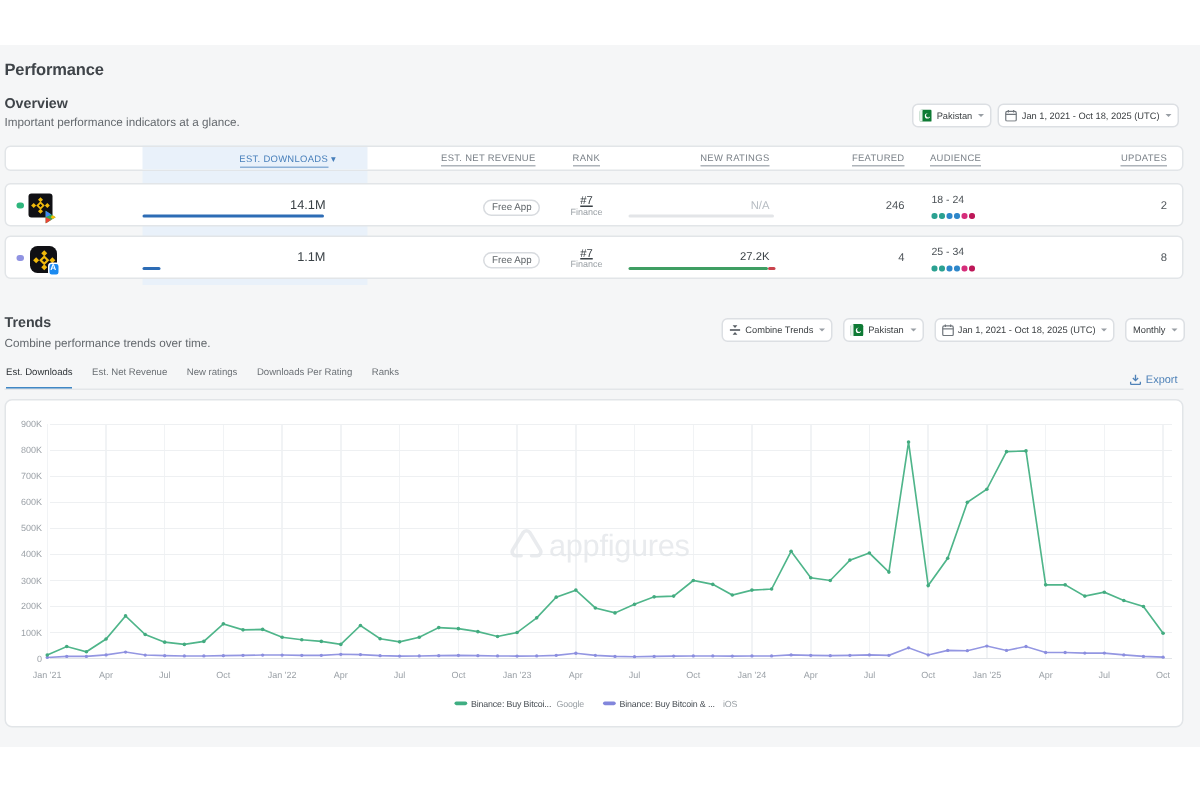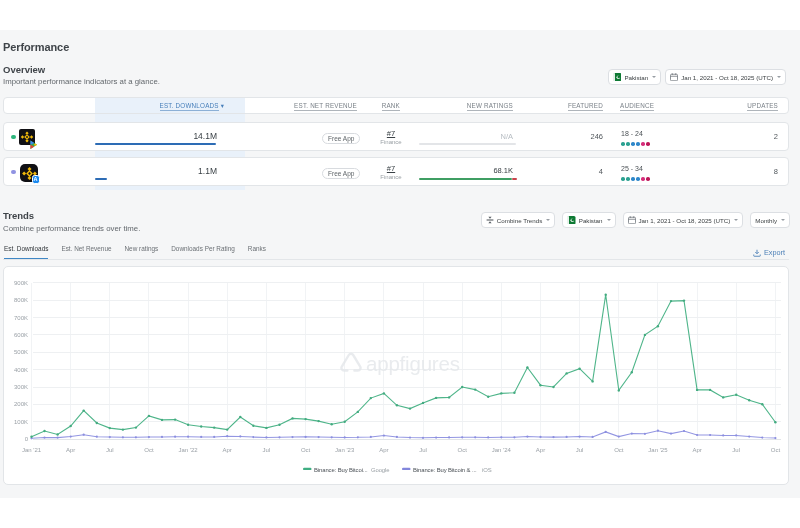--- a/index.html
+++ b/index.html
@@ -131,21 +131,21 @@
     <span style="position:absolute;left:1px;top:.2px;color:#fff;font-size:5.5px;font-weight:bold">A</span>
   </div>
 </div>
 <div class="abs val" style="right:583px;top:166px">1.1M</div>
 <div class="abs bar" style="left:95px;top:177.5px;width:12px;background:#2d6cb5"></div>
 <div class="abs pill" style="left:322px;top:167.5px">Free App</div>
 <div class="abs rank" style="left:371px;top:164px">
     <div class="r7">#7</div>
     <div class="fin">Finance</div>
   </div>
-<div class="abs val" style="right:287px;top:166px;font-size:7.5px">68.1K</div>
+<div class="abs val" style="right:287px;top:166px;font-size:7.5px">27.2K</div>
 <div class="abs bar" style="left:419px;top:177.5px;width:93px;background:#3f9e63"></div>
 <div class="abs bar" style="left:512px;top:177.5px;width:5px;background:#c9444d"></div>
 <div class="abs smgray" style="right:197px;top:167px">4</div>
 <div class="abs aud" style="left:621px;top:164.5px">25 - 34</div>
 <div class="abs dots" style="left:621px;top:177px">
     <i class="tl"></i>
     <i class="tl"></i>
     <i class="bl"></i>
     <i class="bl"></i>
     <i class="mg"></i>

